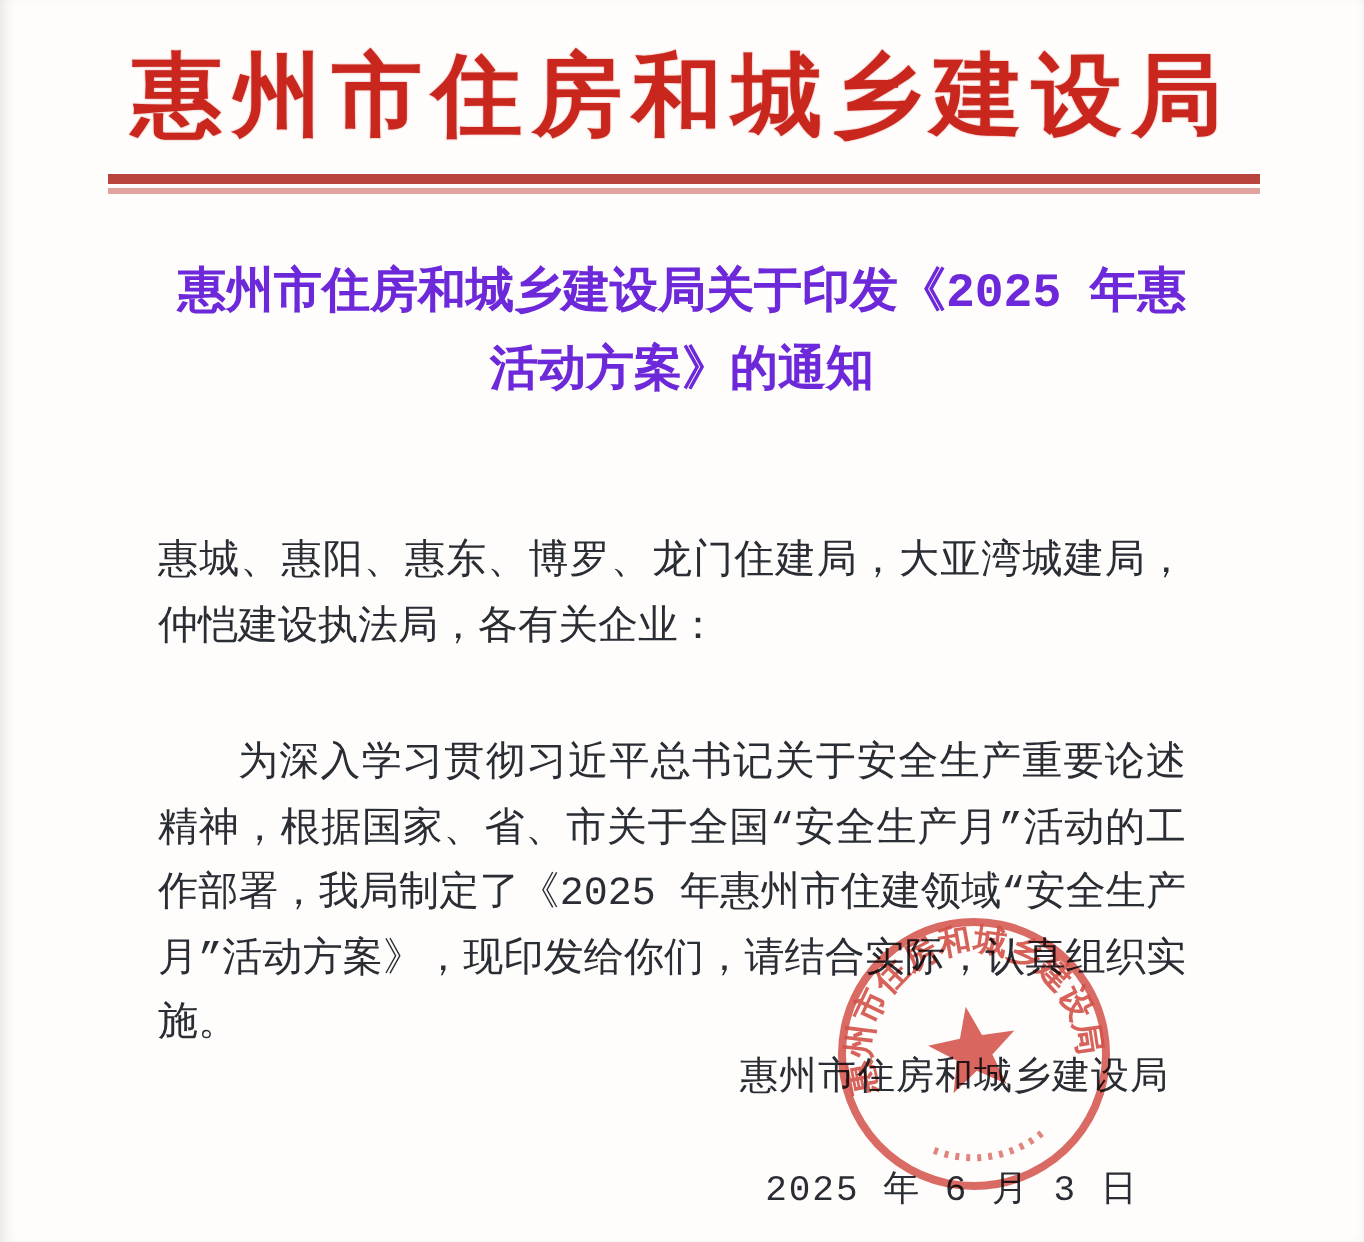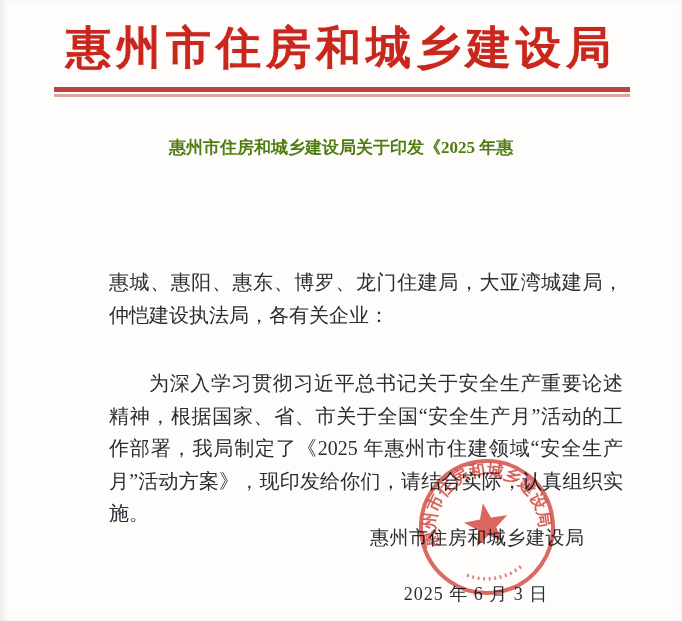--- a/index.html
+++ b/index.html
@@ -8,46 +8,47 @@
     background: #f4f4f4;
     font-family: "Liberation Serif", "DejaVu Serif", serif;
     overflow: hidden;
   }
   .page {
     position: relative;
     width: 682px; height: 621px;
     background: #fefdfc;
     box-shadow: inset 6px 0 8px -5px rgba(0,0,0,.12), inset -3px 0 6px -4px rgba(0,0,0,.08);
     color: #26282d;
+    font-family: Liberation Mono, monospace;
   }
   
   .letterhead {
     position: absolute; top: 18px; left: 0; right: 0;
     text-align: center;
     font-size: 45px; font-weight: bold;
     letter-spacing: 5px;
     color: #c9271d;
     text-shadow: 0 0 1px rgba(201,39,29,.55);
     white-space: nowrap;
   }
   .rule-wrap { position: absolute; top: 87px; left: 54px; width: 576px; }
   .rule-thick { height: 5px; background: #b8443c; }
   .rule-gap   { height: 2px; background: transparent; }
   .rule-thin  { height: 3px; background: #e0a39e; }
   
   .doc-title {
     position: absolute; top: 128px; left: 40px; right: 40px;
     text-align: center;
-    font-size: 17px; font-weight: bold;
+    font-size: 24px; font-weight: bold;
     line-height: 39px;
-    color: #4d7c0f;
+    color: #6d28d9;
   }
   
   .doc-body {
-    position: absolute; top: 266px; left: 109px; width: 514px;
+    position: absolute; top: 266px; left: 79px; width: 514px;
     font-size: 20px; line-height: 32.5px;
     text-align: justify;
     color: #2a2d33;
   }
   .doc-body p { margin: 0; }
   .doc-body p.indent { text-indent: 2em; margin-top: 36px; }
   
   .closing {
     position: absolute; top: 525px; right: 100px; width: 212px;
     text-align: center; color: #2a2d33;
@@ -72,20 +73,21 @@
   <div class="letterhead">惠州市住房和城乡建设局</div>
 
   <div class="rule-wrap">
     <div class="rule-thick"></div>
     <div class="rule-gap"></div>
     <div class="rule-thin"></div>
   </div>
 
   <div class="doc-title">
     <div>惠州市住房和城乡建设局关于印发《2025 年惠</div>
+    <div>活动方案》的通知</div>
   </div>
 
   <div class="doc-body">
     <p>惠城、惠阳、惠东、博罗、龙门住建局，大亚湾城建局，仲恺建设执法局，各有关企业：</p>
     <p class="indent">为深入学习贯彻习近平总书记关于安全生产重要论述精神，根据国家、省、市关于全国“安全生产月”活动的工作部署，我局制定了《2025 年惠州市住建领域“安全生产月”活动方案》，现印发给你们，请结合实际，认真组织实施。</p>
   </div>
 
   <div class="closing">
     <div class="signature">惠州市住房和城乡建设局</div>
     <div class="doc-date">2025 年 6 月 3 日</div>

